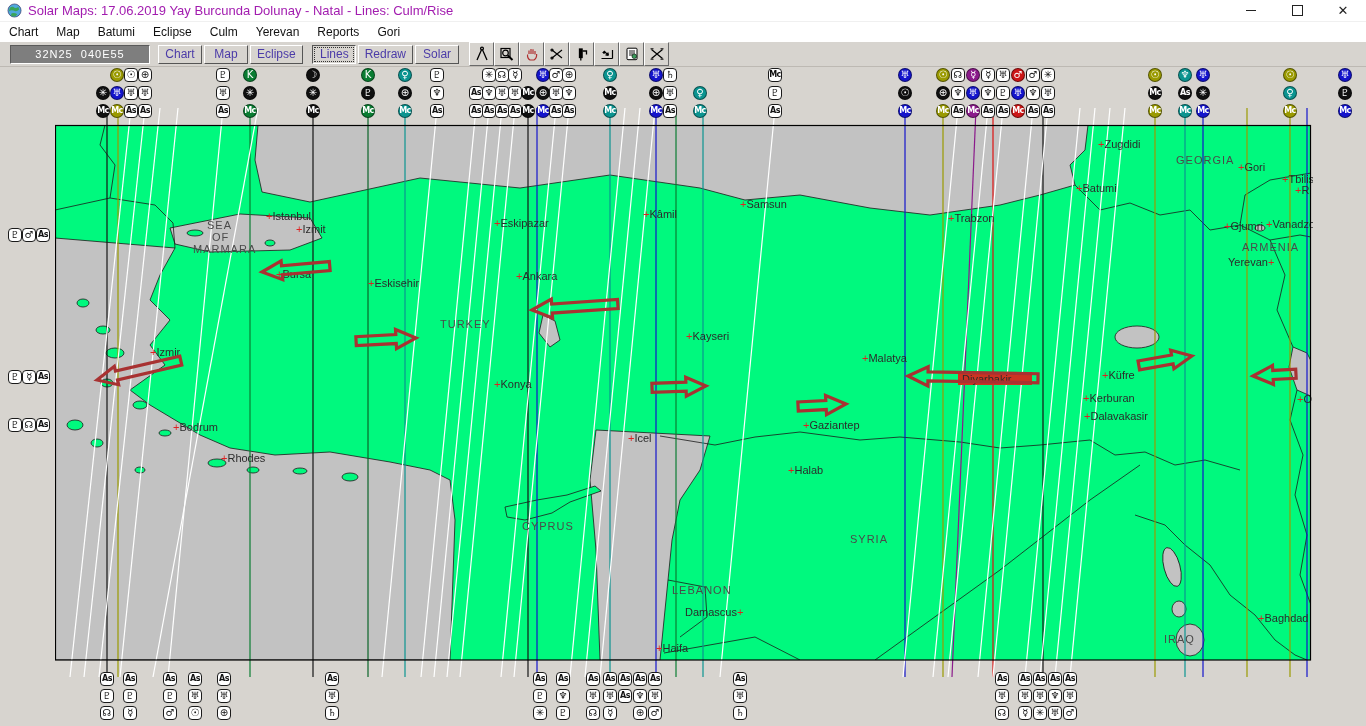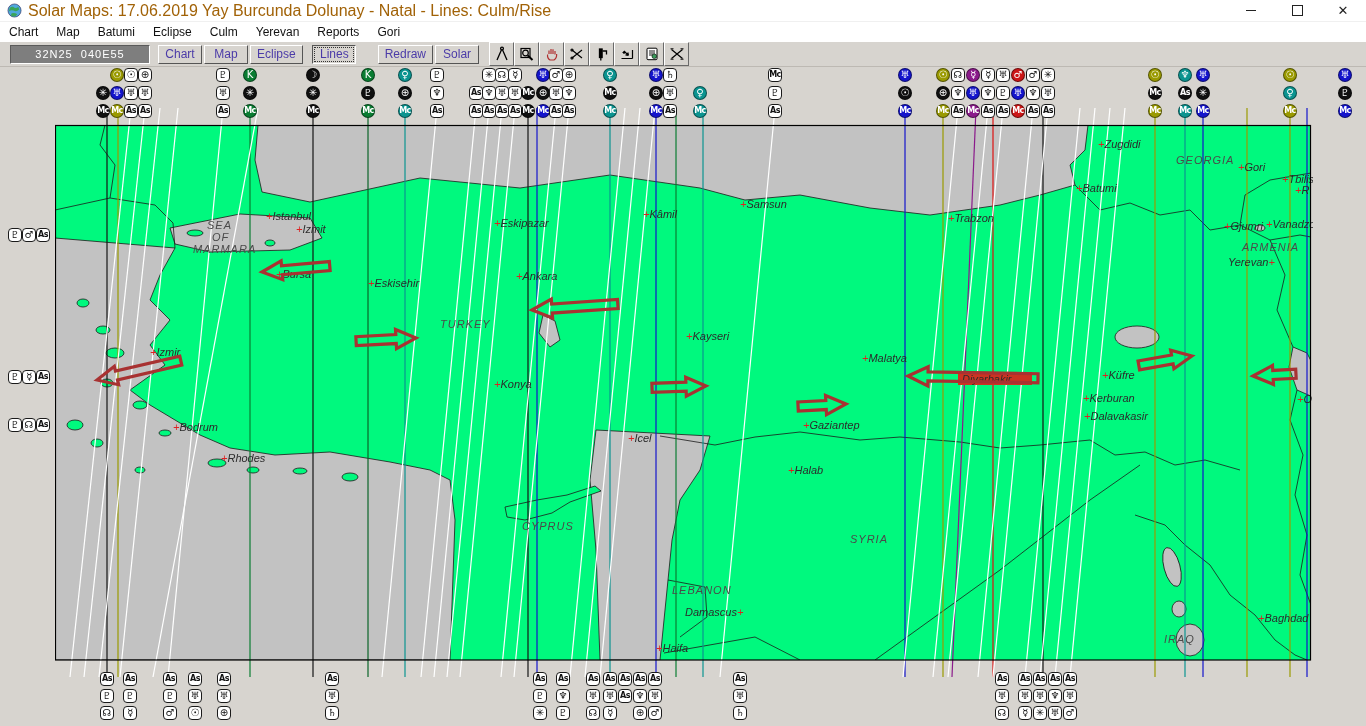--- a/index.html
+++ b/index.html
@@ -1,21 +1,21 @@
 <!DOCTYPE html>
 <html><head>
 <meta charset="utf-8">
 <style>
   html,body{margin:0;padding:0;}
   body{width:1366px;height:726px;position:relative;overflow:hidden;background:#d7d4cf;
        font-family:"Liberation Sans",sans-serif;-webkit-font-smoothing:antialiased;}
   .titlebar{position:absolute;left:0;top:0;width:1366px;height:21px;background:#ffffff;
             display:flex;align-items:center;border-bottom:1px solid #f0f0f0;}
   .titlebar .app-icon{width:15px;height:15px;margin:0 6px 0 7px;flex:0 0 auto;}
-  .titlebar .title-text{font-size:16px;color:#a16207;text-align:right;}
+  .titlebar .title-text{font-size:13px;color:#a21caf;text-align:right;}
   .win-controls{margin-left:auto;display:flex;height:100%;}
   .win-btn{width:46px;height:100%;display:flex;align-items:center;justify-content:center;cursor:default;}
   .win-btn .bar{width:10px;height:1px;background:#222;}
   .win-btn .box{width:9px;height:9px;border:1px solid #222;}
   .win-btn .x{font-size:13px;color:#222;line-height:1;}
   .menubar{position:absolute;left:0;top:22px;width:1366px;height:20px;background:#ffffff;
            display:flex;align-items:center;font-size:12px;color:#111;}
   .menu-item{padding:2px 9px;cursor:default;}
   .toolbar{position:absolute;left:0;top:42px;width:1366px;height:24px;background:#d7d4cf;
            border-bottom:1px solid #bdb9b3;display:flex;align-items:center;}
@@ -28,21 +28,21 @@
         font-size:12px;font-family:"Liberation Sans",sans-serif;
         border-top:1px solid #fff;border-left:1px solid #fff;
         border-bottom:1px solid #555;border-right:1px solid #555;cursor:default;}
   .tbtn.gap{margin-left:7px;}
   .tbtn.pressed{border-top:1px solid #555;border-left:1px solid #555;
         border-bottom:1px solid #fff;border-right:1px solid #fff;outline:1px dotted #333;outline-offset:-3px;}
   .ibtns{display:flex;margin-left:8px;}
   .ibtn{width:23px;height:22px;background:#d7d4cf;display:flex;align-items:center;justify-content:center;
         border-top:1px solid #fff;border-left:1px solid #fff;
         border-bottom:1px solid #6a6a6a;border-right:1px solid #6a6a6a;cursor:default;}
-  #map-wrap{position:absolute;left:55px;top:108px;width:1258px;height:569px;font-style:italic;}
+  #map-wrap{position:absolute;left:55px;top:108px;width:1258px;height:569px;}
   #badges{position:absolute;left:0;top:0;width:1366px;height:726px;pointer-events:none;}
   .badge{position:absolute;width:14px;height:14px;box-sizing:border-box;display:flex;
          align-items:center;justify-content:center;font-family:"DejaVu Sans","Liberation Sans",sans-serif;
          font-size:10px;line-height:1;}
   .badge.sq{background:#fff;border:1px solid #1a1a1a;border-radius:4px;color:#111;}
   .badge.ci{border-radius:50%;color:#fff;border:1px solid rgba(0,0,0,.45);}
   .badge.txt{font-size:8px;letter-spacing:-0.5px;font-weight:bold;}
   text.city{font-size:11px;fill:#2b2b2b;font-family:"Liberation Sans",sans-serif;}
   text.country{font-size:11px;fill:#4a4a4a;letter-spacing:1px;font-family:"Liberation Sans",sans-serif;}
 </style>
@@ -82,21 +82,21 @@
     <span class="menu-item">Gori</span>
   </div>
 
 <div class="toolbar">
   <div class="coord-box">32N25  040E55</div>
   <div class="tbtns">
       <button class="tbtn" style="color: rgb(75, 59, 168);">Chart</button>
       <button class="tbtn" style="color: rgb(75, 59, 168);">Map</button>
       <button class="tbtn" style="color: rgb(75, 59, 168);">Eclipse</button>
       <button class="tbtn pressed gap" style="color: rgb(75, 59, 168); text-align: right;">Lines</button>
-      <button class="tbtn" style="color: rgb(75, 59, 168); margin-left: 20px;">Redraw</button>
+      <button class="tbtn" style="color: rgb(75, 59, 168);">Redraw</button>
       <button class="tbtn" style="color: rgb(75, 59, 168);">Solar</button>
     </div>
   <div class="ibtns">
     <div class="ibtn">
       <svg width="16" height="16" viewBox="0 0 16 16" fill="none" stroke="#000" stroke-width="1.3">
         <circle cx="8" cy="2.6" r="1.4"></circle>
           <path d="M7.4 4 L3 14 M8.6 4 L13 14"></path>
         </svg>
     </div>
     <div class="ibtn">

